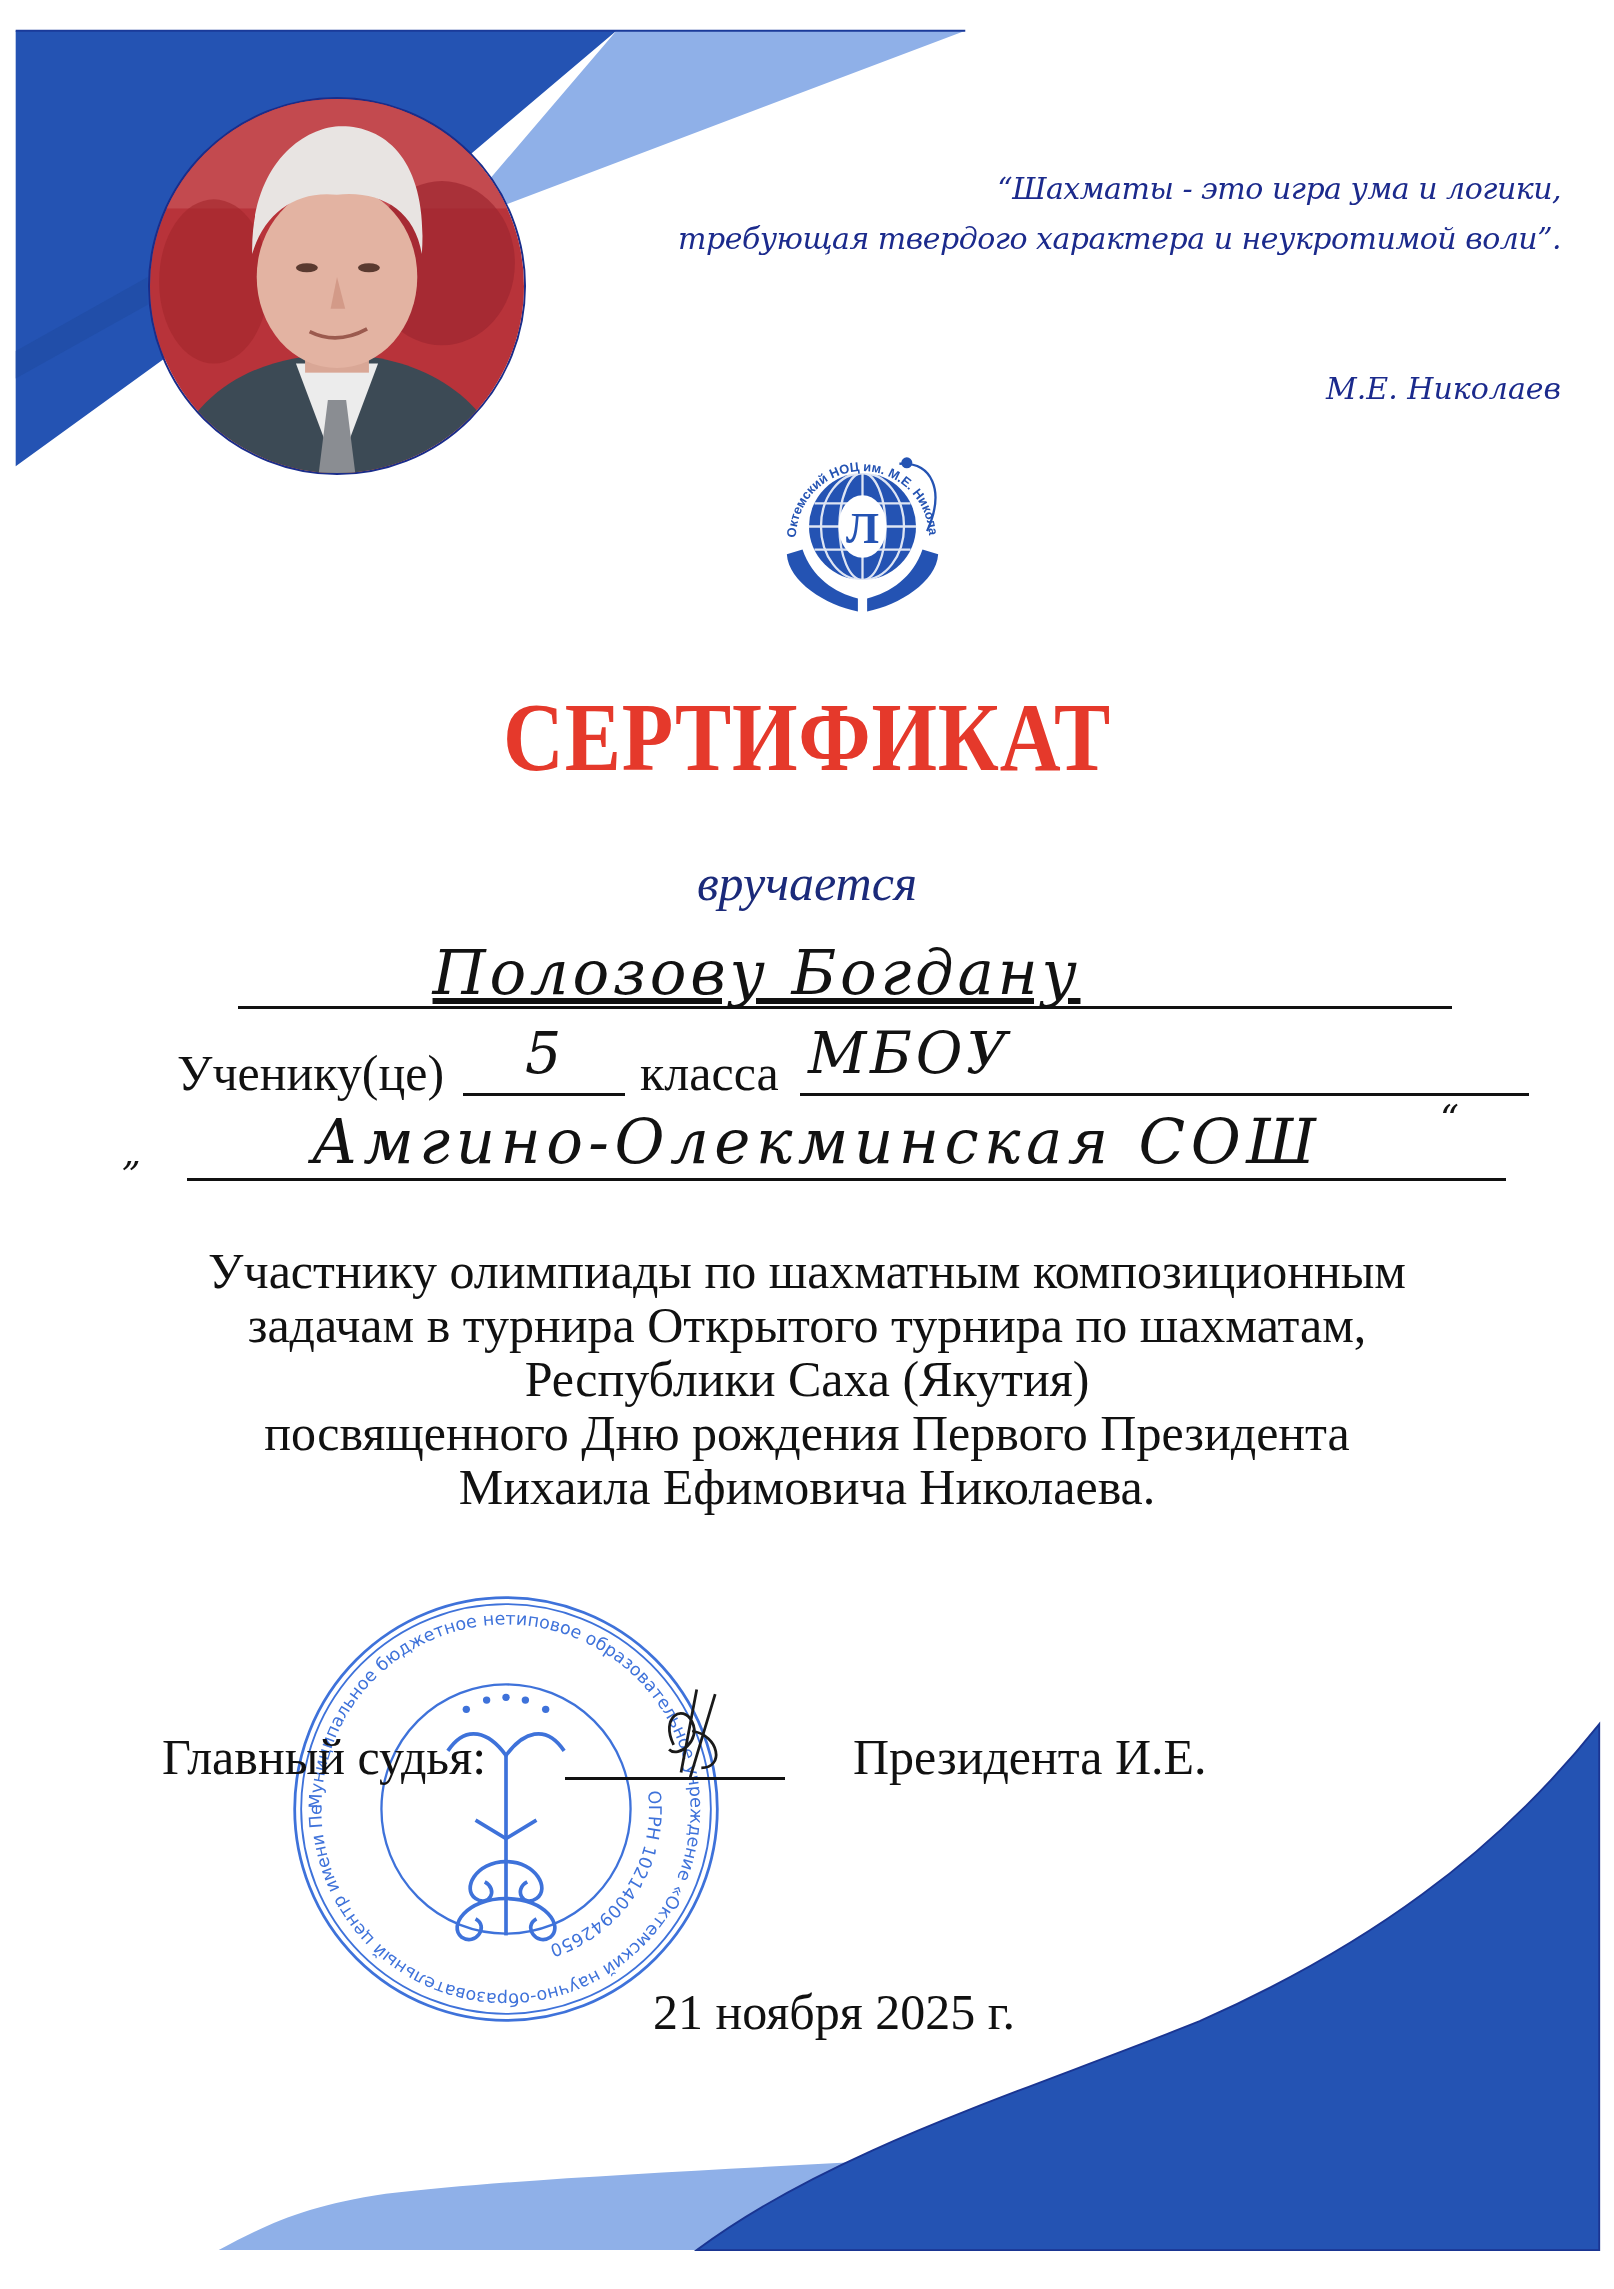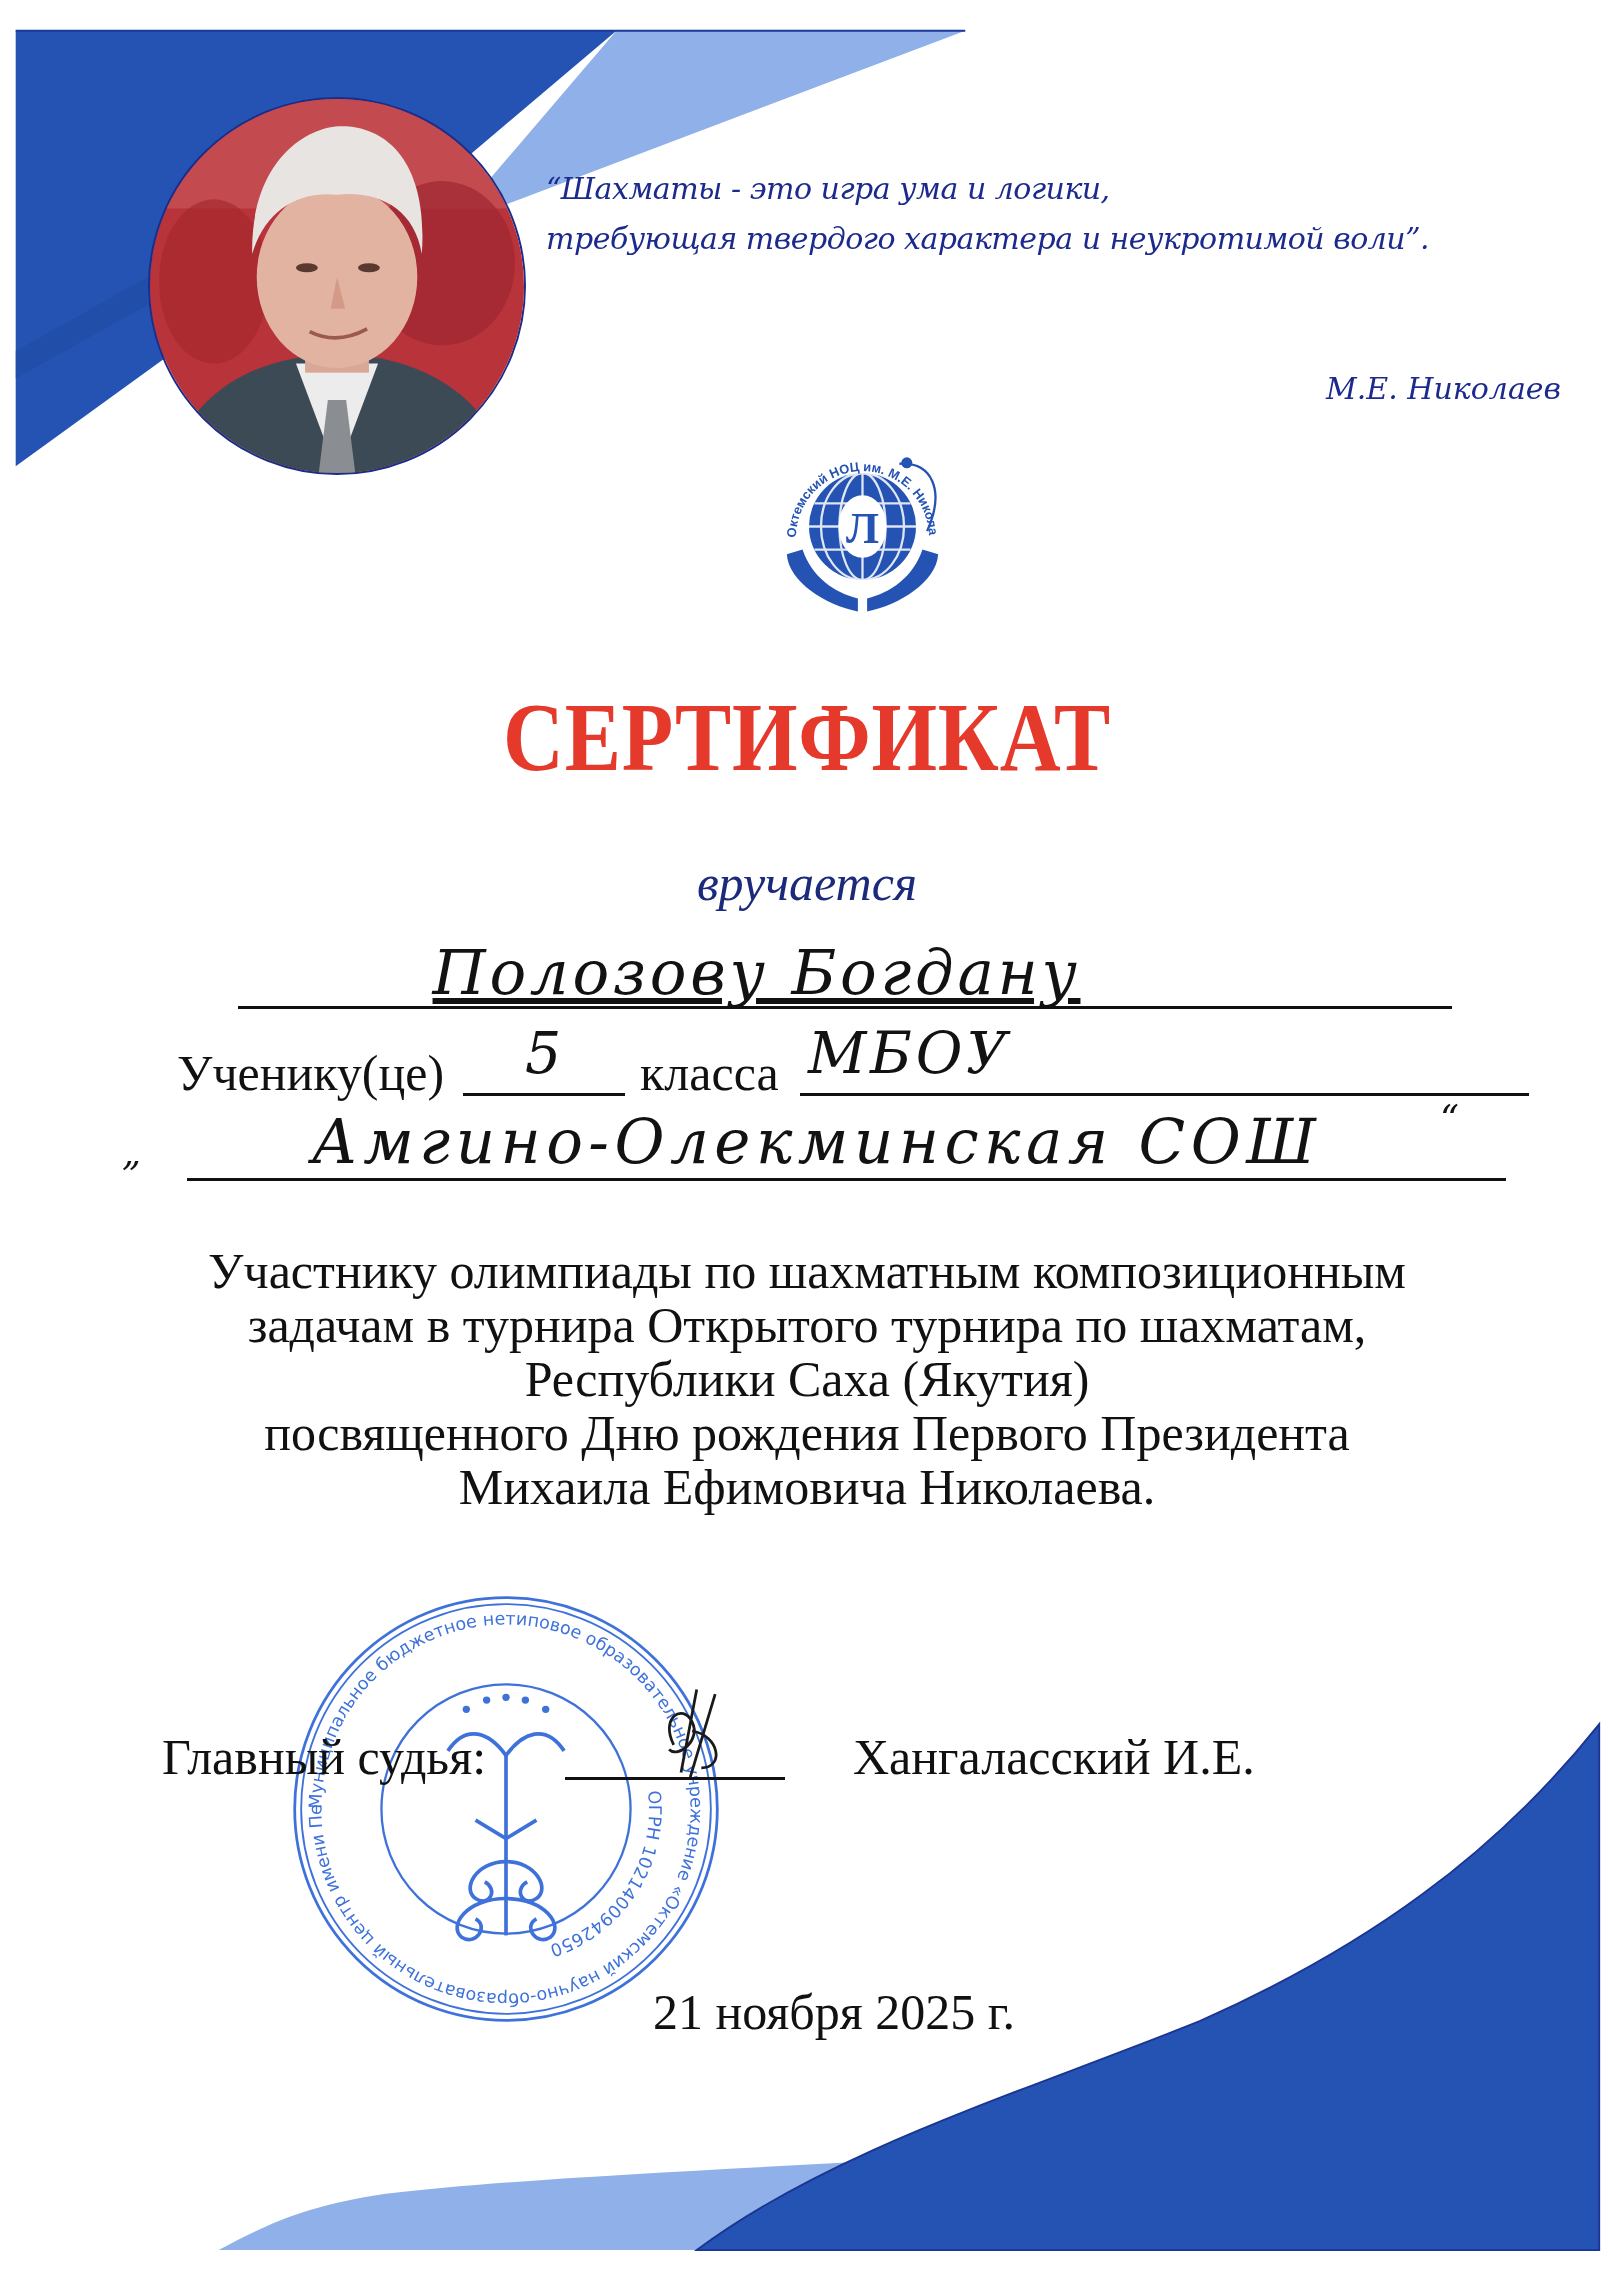--- a/index.html
+++ b/index.html
@@ -36,21 +36,21 @@
       border: 2.8px solid #1a2d8a;
       box-sizing: border-box;
     }
     .portrait svg { width: 100%; height: 100%; display: block; }
 
     
     .quote {
       right: 53px;
       top: 164px;
       width: 1015px;
-      text-align: left;
+      text-align: right;
       font-family: "DejaVu Serif", "Liberation Serif", serif;
       font-style: italic;
       color: #1b2a8c;
       font-size: 30px;
       line-height: 50px;
       letter-spacing: -0.5px;
     }
     .quote-author {
       right: 53px;
       top: 371px;
@@ -286,16 +286,16 @@
       <circle cx="276" cy="125" r="4"></circle>
     </g>
   </svg>
 </div>
 
 <div class="abs sig-label" style="left:162px; top:1732px;">Главный судья:</div>
 <div class="line" style="left:565px; top:1777px; width:220px;"></div>
 <svg class="abs" style="left:646px; top:1680px;" width="83" height="102" viewBox="0 0 90 110" xmlns="http://www.w3.org/2000/svg">
   <path d="M30,70 C15,40 40,25 50,45 C60,65 35,85 25,75 M55,10 L38,100 M75,15 L48,105 M50,55 C80,60 85,95 60,95" stroke="#1a1a1a" stroke-width="3" fill="none"></path>
 </svg>
-<div class="abs sig-name" style="left:853px; top:1732px;">Хангаласский И.Е.</div>
+<div class="abs sig-name" style="left:853px; top:1732px;">Президента И.Е.</div>
 
 <div class="abs date" style="left:653px; top:1987px;">21 ноября 2025 г.</div>
 
 
 </body></html>

